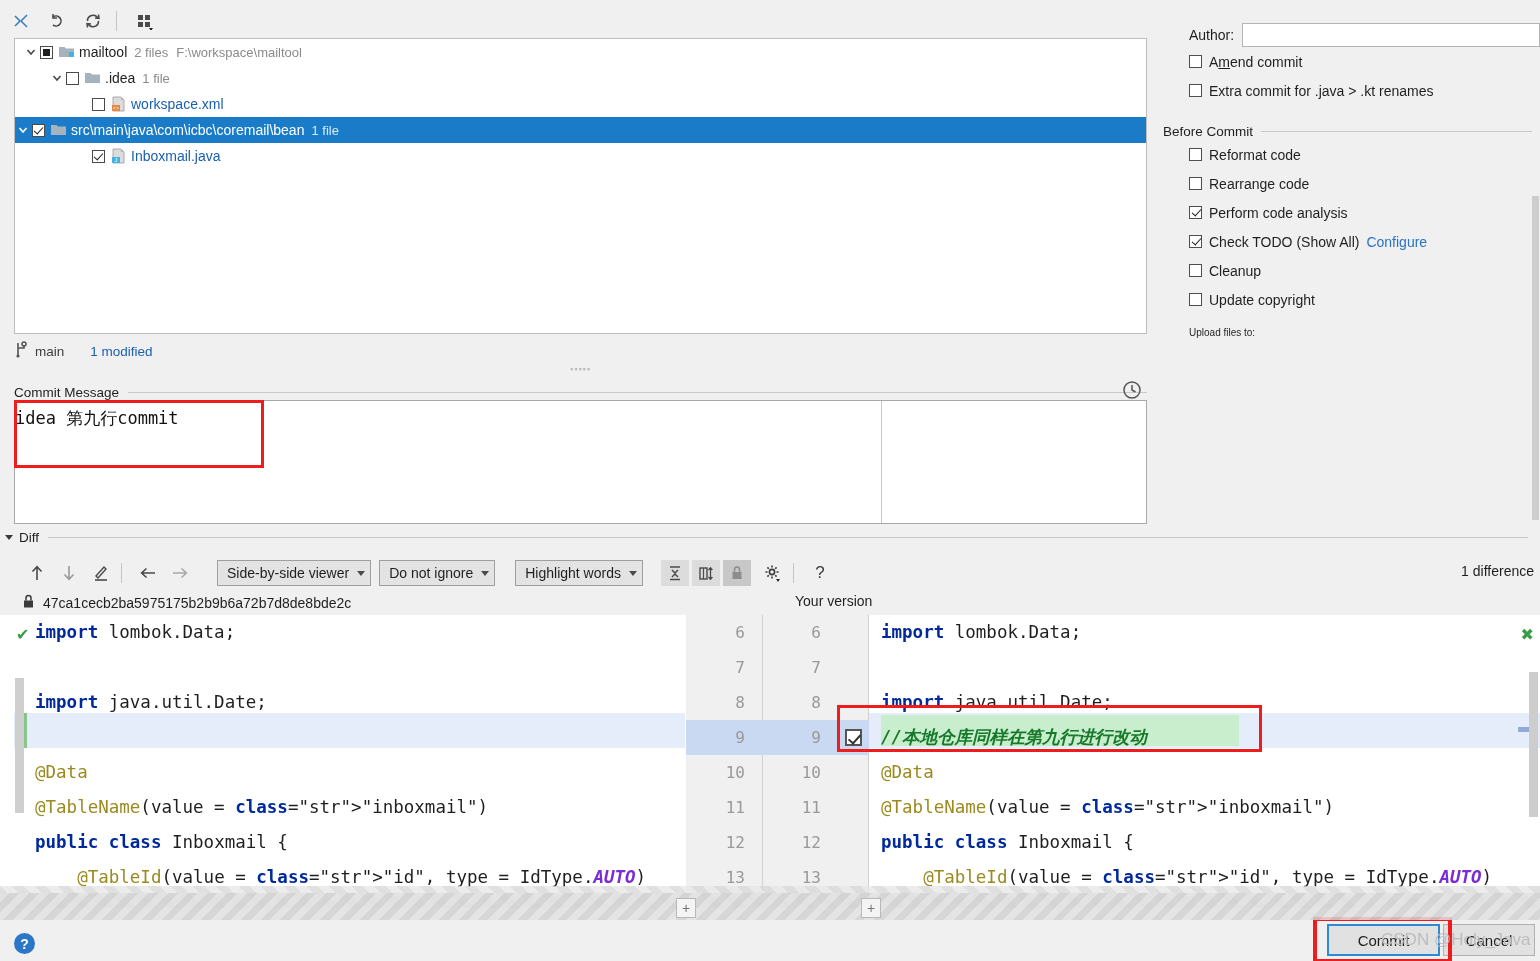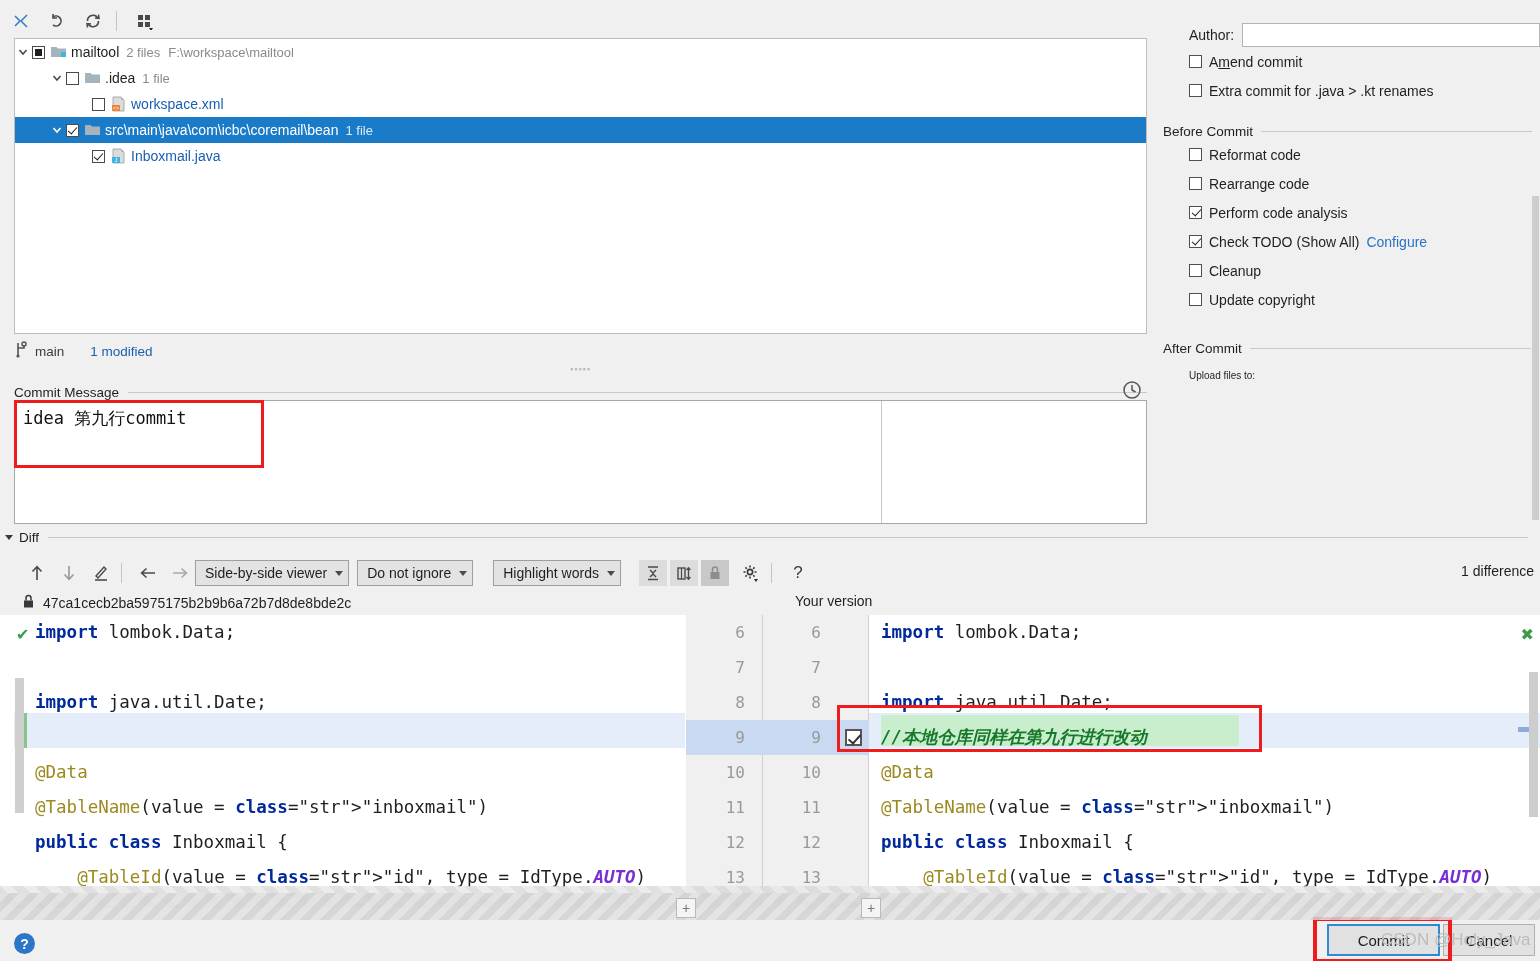--- a/index.html
+++ b/index.html
@@ -86,21 +86,21 @@
   }
   #commit-msg-title{font-size:13.5px;color:#1f1f1f;padding-right:9px;}
   #commit-msg-rule{flex:1;height:1px;background:#c8c8c8;}
   #history-icon{position:absolute;left:1122px;top:380px;cursor:pointer;}
   #commit-msg-body{
     position:absolute;left:14px;top:400px;width:1133px;height:124px;
     background:#ffffff;border:1px solid #a8a8a8;box-sizing:border-box;
     display:flex;
   }
   #commit-msg-text{
-    flex:0 0 866px;padding:6px 0 0 8px;box-sizing:border-box;
+    flex:0 0 866px;padding:6px 0 0 0;box-sizing:border-box;
     font-family:"DejaVu Sans Mono","Liberation Mono",monospace;
     font-size:17px;color:#121212;white-space:pre;line-height:1.35;
   }
   #commit-msg-right{flex:1;border-left:1px solid #c8c8c8;background:#ffffff;}
   #commit-msg-redbox{
     position:absolute;left:14px;top:400px;width:250px;height:68px;
     border:3px solid #ee1c1c;box-sizing:border-box;pointer-events:none;
   }
   
   #git-panel{
@@ -332,21 +332,21 @@
   </div>
   <div id="changelist-label">Changelist:</div>
   <div id="changelist-combo" style="margin-right:12px">
     <span>Default Changelist</span>
     <span class="caret"></span>
   </div>
 </div>
 
 <div id="file-tree-panel">
   <div id="tree-rows">
-      <div class="tree-row" style="padding-left: 0;">
+      <div class="tree-row" style="padding-left: 8px;">
         <span class="twisty" style="color: rgb(74, 74, 74);">
           <svg width="12" height="12" viewBox="0 0 12 12">
             <path d="M2.5 4 L6 8 L9.5 4" stroke="currentColor" stroke-width="1.6" fill="none"></path>
           </svg>
         </span>
         <span class="cbx partial"></span>
         <span class="ficon"><svg width="17" height="15" viewBox="0 0 17 15">
             <path d="M1 3 L6.5 3 L8 4.6 L16 4.6 L16 13 L1 13 Z" fill="#a5b3bd"></path>
             <rect x="11" y="8" width="5" height="5" fill="#3fb5e6"></rect>
           </svg></span>
@@ -371,21 +371,21 @@
         <span class="twisty" style="color: rgb(74, 74, 74);"></span>
         <span class="cbx"></span>
         <span class="ficon"><svg width="17" height="16" viewBox="0 0 17 16">
             <path d="M3 1 L11 1 L14 4 L14 15 L3 15 Z" fill="#dcdcdc" stroke="#9a9a9a" stroke-width=".8"></path>
             <path d="M11 1 L11 4 L14 4" fill="#b5b5b5"></path>
             <rect x="2" y="9" width="8" height="6" fill="#e8843c"></rect>
             <text x="6" y="14" font-size="5.5" fill="#fff" text-anchor="middle" font-family="sans-serif">&lt;&gt;</text>
           </svg></span>
         <span class="tname modified">workspace.xml</span>
       </div>
-      <div class="tree-row selected" style="padding-left: 34px;">
+      <div class="tree-row selected" style="">
         <span class="twisty" style="color: rgb(255, 255, 255);">
           <svg width="12" height="12" viewBox="0 0 12 12">
             <path d="M2.5 4 L6 8 L9.5 4" stroke="currentColor" stroke-width="1.6" fill="none"></path>
           </svg>
         </span>
         <span class="cbx checked"></span>
         <span class="ficon"><svg width="17" height="15" viewBox="0 0 17 15">
             <path d="M1 3 L6.5 3 L8 4.6 L16 4.6 L16 13 L1 13 Z" fill="#a5b3bd"></path>
           </svg></span>
         <span class="tname">src\main\java\com\icbc\coremail\bean</span>
@@ -478,24 +478,20 @@
       <div class="chk-row">
         <span class="chk-box"></span>
         <span class="chk-label">Cleanup</span>
       </div>
       <div class="chk-row">
         <span class="chk-box"></span>
         <span class="chk-label">Update copyright</span>
       </div>
     </div>
 
-  <div class="grp-header" id="after-commit-header">
-    <span class="grp-title">After Commit</span>
-    <span class="grp-rule"></span>
-  </div>
   <div id="upload-files-label">Upload files to:</div>
 
   <div id="git-scroll">
     <div id="git-scroll-thumb"></div>
   </div>
 </div>
 
 <div id="diff-header">
   <span id="diff-twisty">
     <svg width="10" height="10" viewBox="0 0 10 10">
@@ -527,21 +523,21 @@
   <div class="dtb-icon">
     <svg width="18" height="16" viewBox="0 0 18 16">
         <path d="M16 8 L3 8 M7.5 3.5 L2.6 8 L7.5 12.5" stroke="#4a4a4a" stroke-width="1.6" fill="none"></path>
       </svg>
   </div>
   <div class="dtb-icon">
     <svg width="18" height="16" viewBox="0 0 18 16">
         <path d="M2 8 L15 8 M10.5 3.5 L15.4 8 L10.5 12.5" stroke="#a8a8a8" stroke-width="1.6" fill="none"></path>
       </svg>
   </div>
-  <div class="dtb-combo" style="margin-left:2px">
+  <div class="dtb-combo" style="margin-left:24px">
     <span>Side-by-side viewer</span>
     <span class="caret"></span>
   </div>
   <div class="dtb-combo" style="">
     <span>Do not ignore</span>
     <span class="caret"></span>
   </div>
   <div class="dtb-combo" style="margin-left:20px">
     <span>Highlight words</span>
     <span class="caret"></span>

